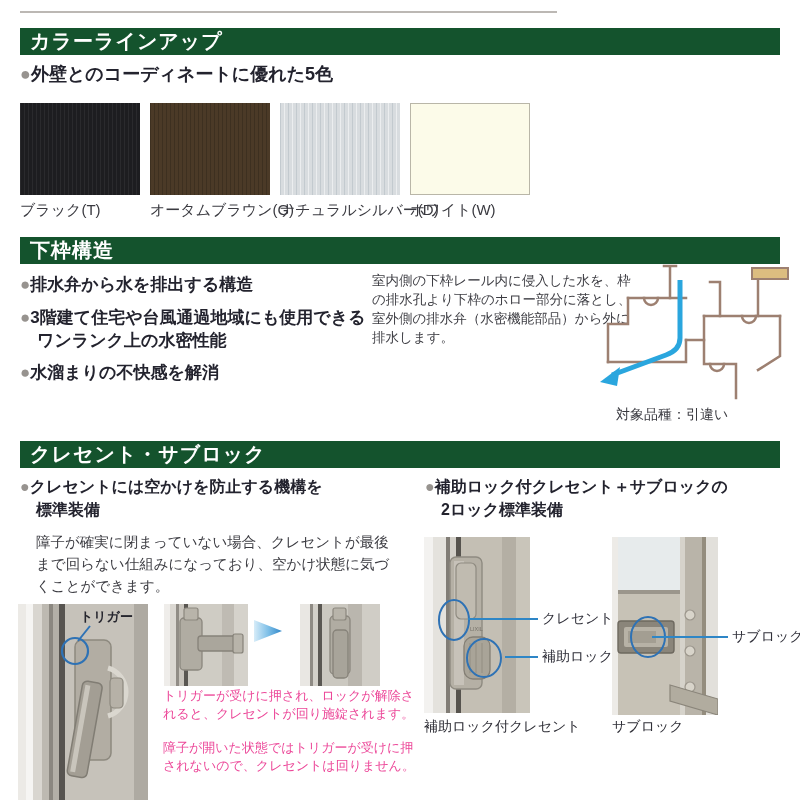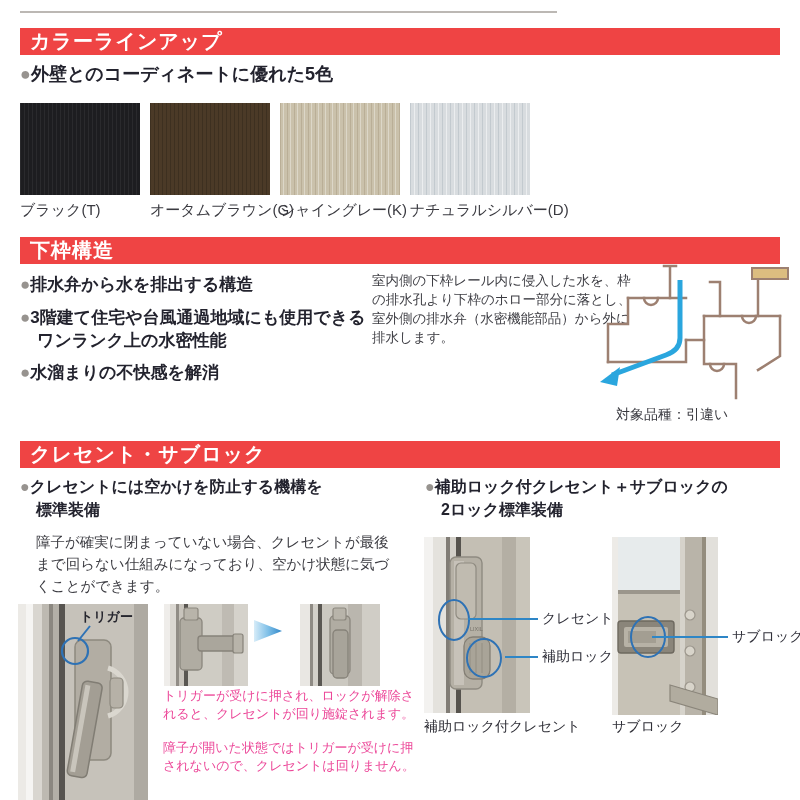--- a/index.html
+++ b/index.html
@@ -6,21 +6,21 @@
   html,body { background:#ffffff; }
   body {
     width:800px; height:800px; position:relative; overflow:hidden;
     font-family:"Liberation Sans","DejaVu Sans",sans-serif;
     color:#3c3c42;
   }
 
   
   .sec-bar {
     position:absolute; left:20px; width:760px; height:27px;
-    background:#ef4444; color:#ffffff;
+    background:#14532d; color:#ffffff;
     font-weight:bold; font-size:20px; line-height:27px;
     padding-left:10px; letter-spacing:1px;
   }
 
   
   .bullet { position:absolute; font-weight:bold; color:#23232e; white-space:nowrap; }
   .bullet .dot { color:#97938f; }
   .b-lg { font-size:18px; }
   .b-md { font-size:17px; }
   .b-sm { font-size:16px; }
@@ -84,26 +84,26 @@
 <div class="swatch-row">
   <div class="swatch">
     <div class="chip sw-black"></div>
     <div class="sw-label">ブラック(T)</div>
   </div>
   <div class="swatch">
     <div class="chip sw-brown"></div>
     <div class="sw-label">オータムブラウン(G)</div>
   </div>
   <div class="swatch">
-    <div class="chip sw-shine"></div>
-    <div class="sw-label">シャイングレー(K)</div>
-  </div>
-  <div class="swatch">
     <div class="chip sw-silver"></div>
     <div class="sw-label">ナチュラルシルバー(D)</div>
+  </div>
+  <div class="swatch">
+    <div class="chip sw-white"></div>
+    <div class="sw-label">ホワイト(W)</div>
   </div>
 </div>
 
 <div class="sec-bar" style="top:237px;">
   <span>下枠構造</span>
 </div>
 
 <div class="bullet b-md" style="left:20px; top:273px;"><span class="dot">●</span><span>排水弁から水を排出する構造</span></div>
 <div class="bullet b-md" style="left:20px; top:306px;"><span class="dot">●</span><span>3階建て住宅や台風通過地域にも使用できる</span></div>
 <div class="bullet b-md" style="left:37px; top:329px;"><span>ワンランク上の水密性能</span></div>

